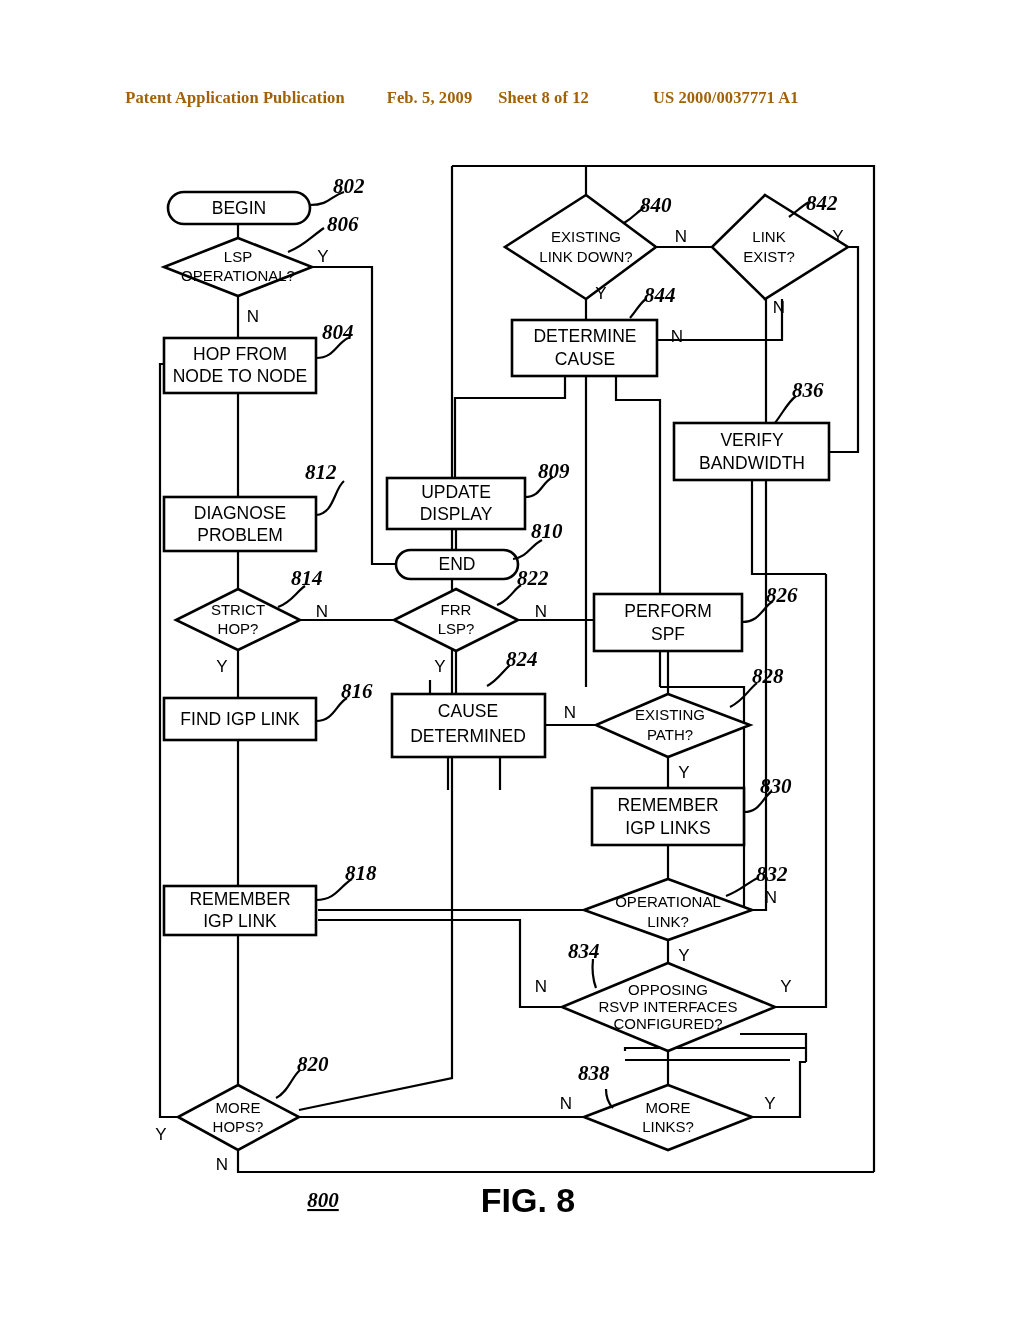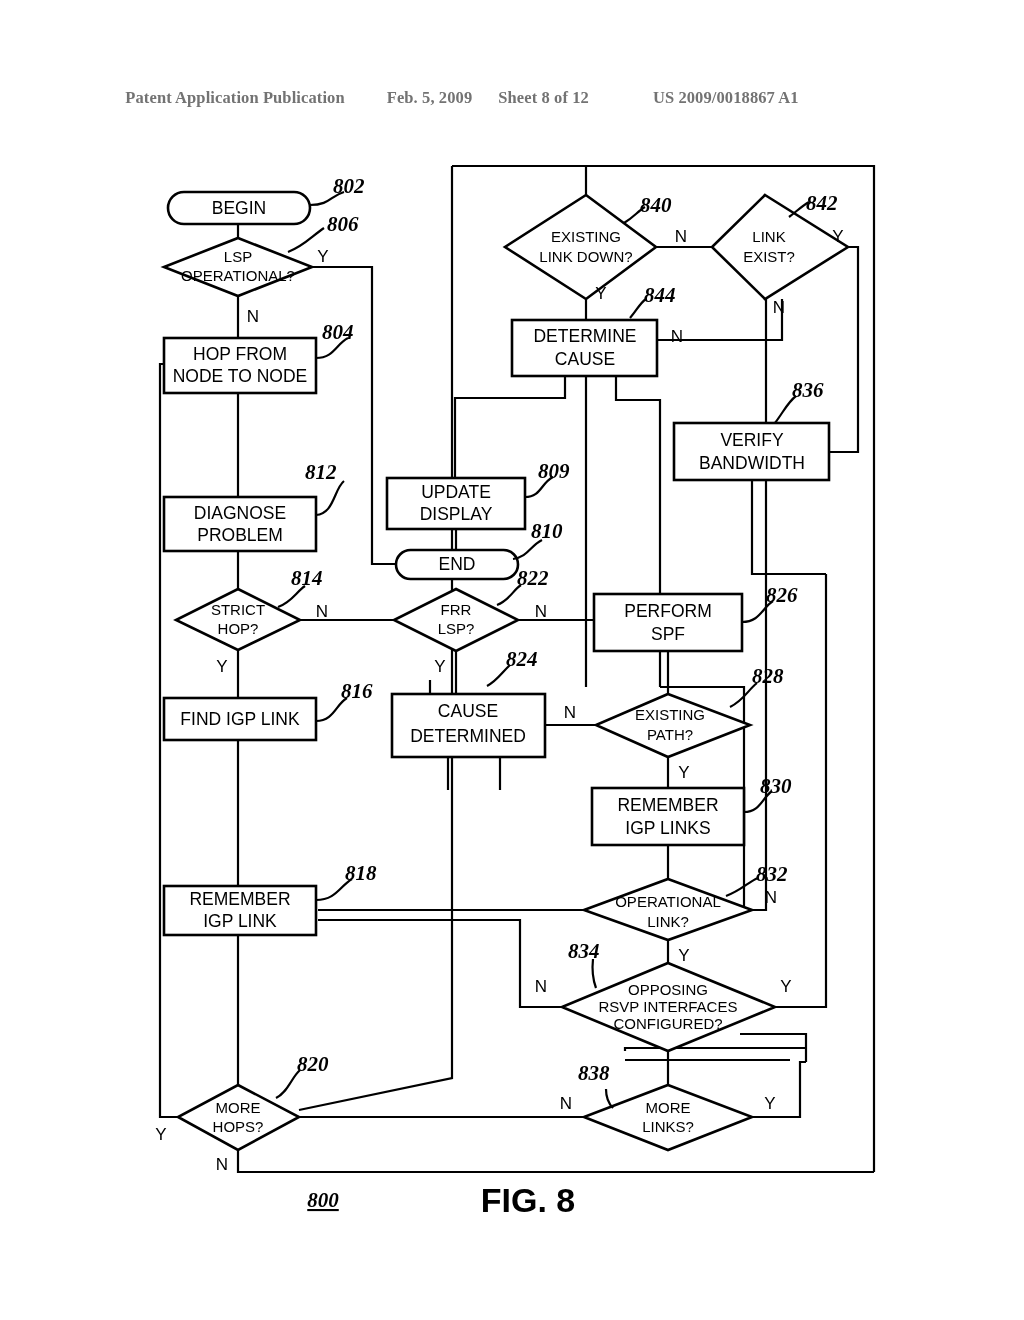--- a/index.html
+++ b/index.html
@@ -25,21 +25,21 @@
     position: absolute;
     top: 88px;
     left: 0;
     width: 924px;
     display: flex;
     justify-content: center;
     align-items: baseline;
     font-family: "Liberation Serif", serif;
     font-weight: bold;
     font-size: 16.5px;
-    color: #737373;
+    color: #a16207;
     letter-spacing: 0.1px;
   }
   .hdr .h-pub { margin-right: 42px; }
   .hdr .h-date { margin-right: 26px; }
   .hdr .h-sheet { margin-right: 64px; }
   .hdr .h-num { }
 
   svg.fig {
     position: absolute;
     left: 0;
@@ -106,21 +106,21 @@
 </style>
 </head>
 <body>
 
 <div class="page">
 
   <div class="hdr">
     <span class="h-pub">Patent Application Publication</span>
     <span class="h-date">Feb. 5, 2009</span>
     <span class="h-sheet">Sheet 8 of 12</span>
-    <span class="h-num">US 2009/0018867 A1</span>
+    <span class="h-num">US 2000/0037771 A1</span>
   </div>
 
   <svg class="fig" viewBox="0 0 1024 1320">
 
     <g>
 
       <path class="conn" d="M238,222 L238,238"></path>
 
       <path class="conn" d="M238,296 L238,338"></path>
 

